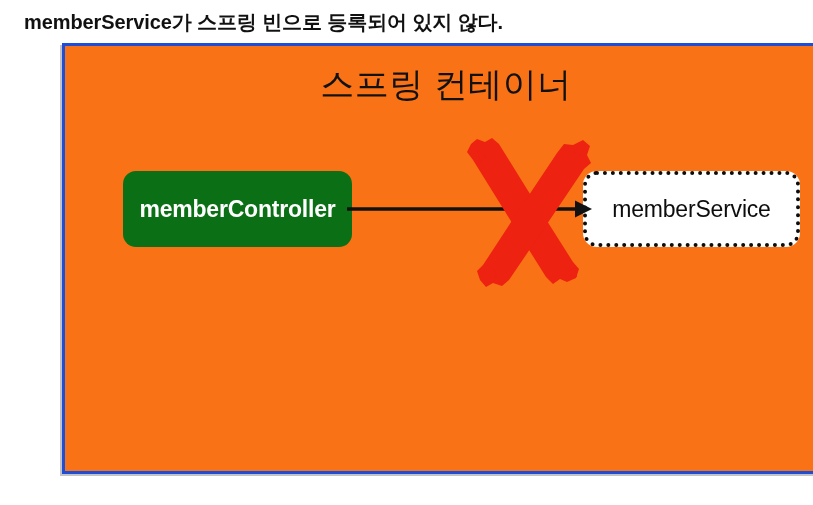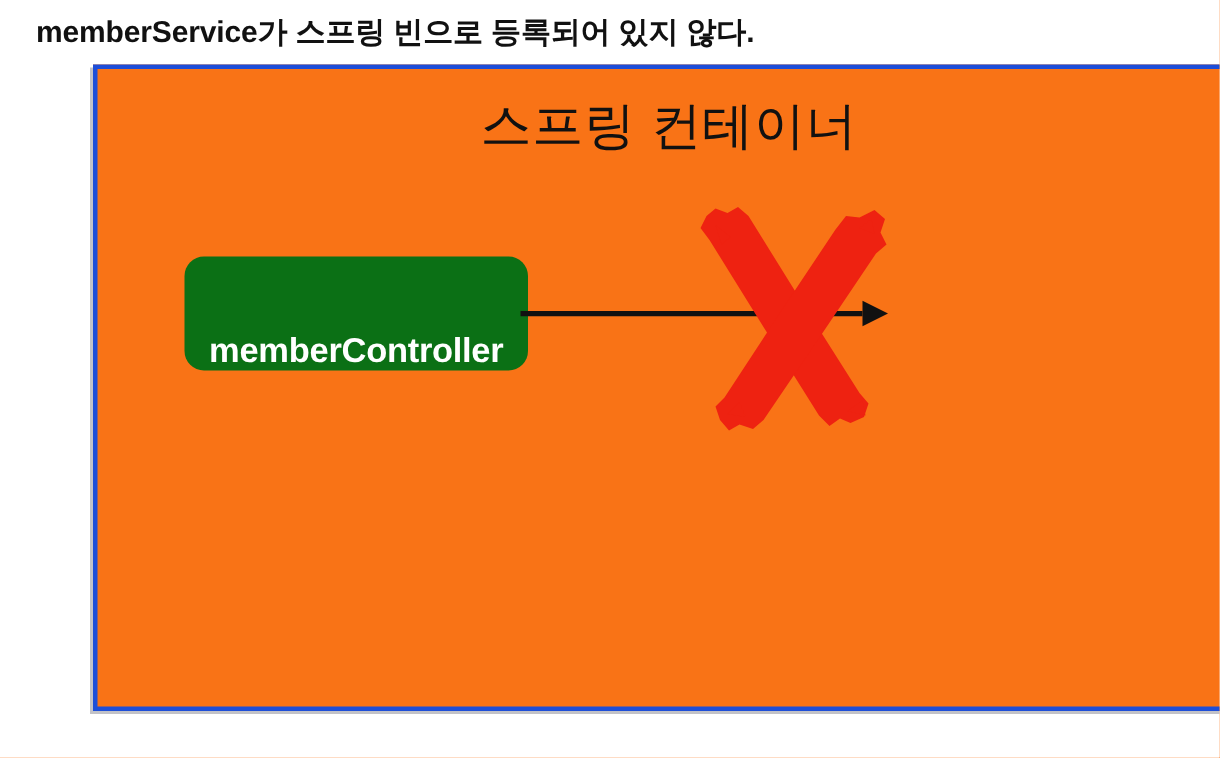--- a/index.html
+++ b/index.html
@@ -60,21 +60,21 @@
   
   #member-controller-node {
     position: absolute;
     left: 58px;
     top: 125px;
     width: 229px;
     height: 76px;
     background: #0b7015;
     border-radius: 13px;
     display: flex;
-    align-items: flex-end;
+    align-items: center;
     justify-content: center;
   }
   #member-controller-node .node-label {
     color: #ffffff;
     font-size: 23px;
     font-weight: bold;
     letter-spacing: -0.2px;
     white-space: nowrap;
   }
 
@@ -127,20 +127,23 @@
 <div id="caption">memberService가 스프링 빈으로 등록되어 있지 않다.</div>
 
 <div id="diagram-frame">
 
   <div id="container-title">스프링 컨테이너</div>
 
   <div id="member-controller-node">
     <span class="node-label">memberController</span>
   </div>
 
+  <div id="member-service-node">
+    <span class="node-label">memberService</span>
+  </div>
 
   <svg id="dependency-arrow" viewBox="0 0 244 30" width="244" height="30" xmlns="http://www.w3.org/2000/svg">
     <line x1="0" y1="15" x2="228" y2="15" stroke="#111111" stroke-width="3.5"></line>
     <polygon points="228,6.5 245,15 228,23.5" fill="#111111"></polygon>
   </svg>
 
   <svg id="blocked-cross" viewBox="0 0 132 152" width="132" height="152" xmlns="http://www.w3.org/2000/svg">
     <g fill="#EE2211">
 
       <path d="M10,8 L16,3 L24,6 L31,2 L38,8

